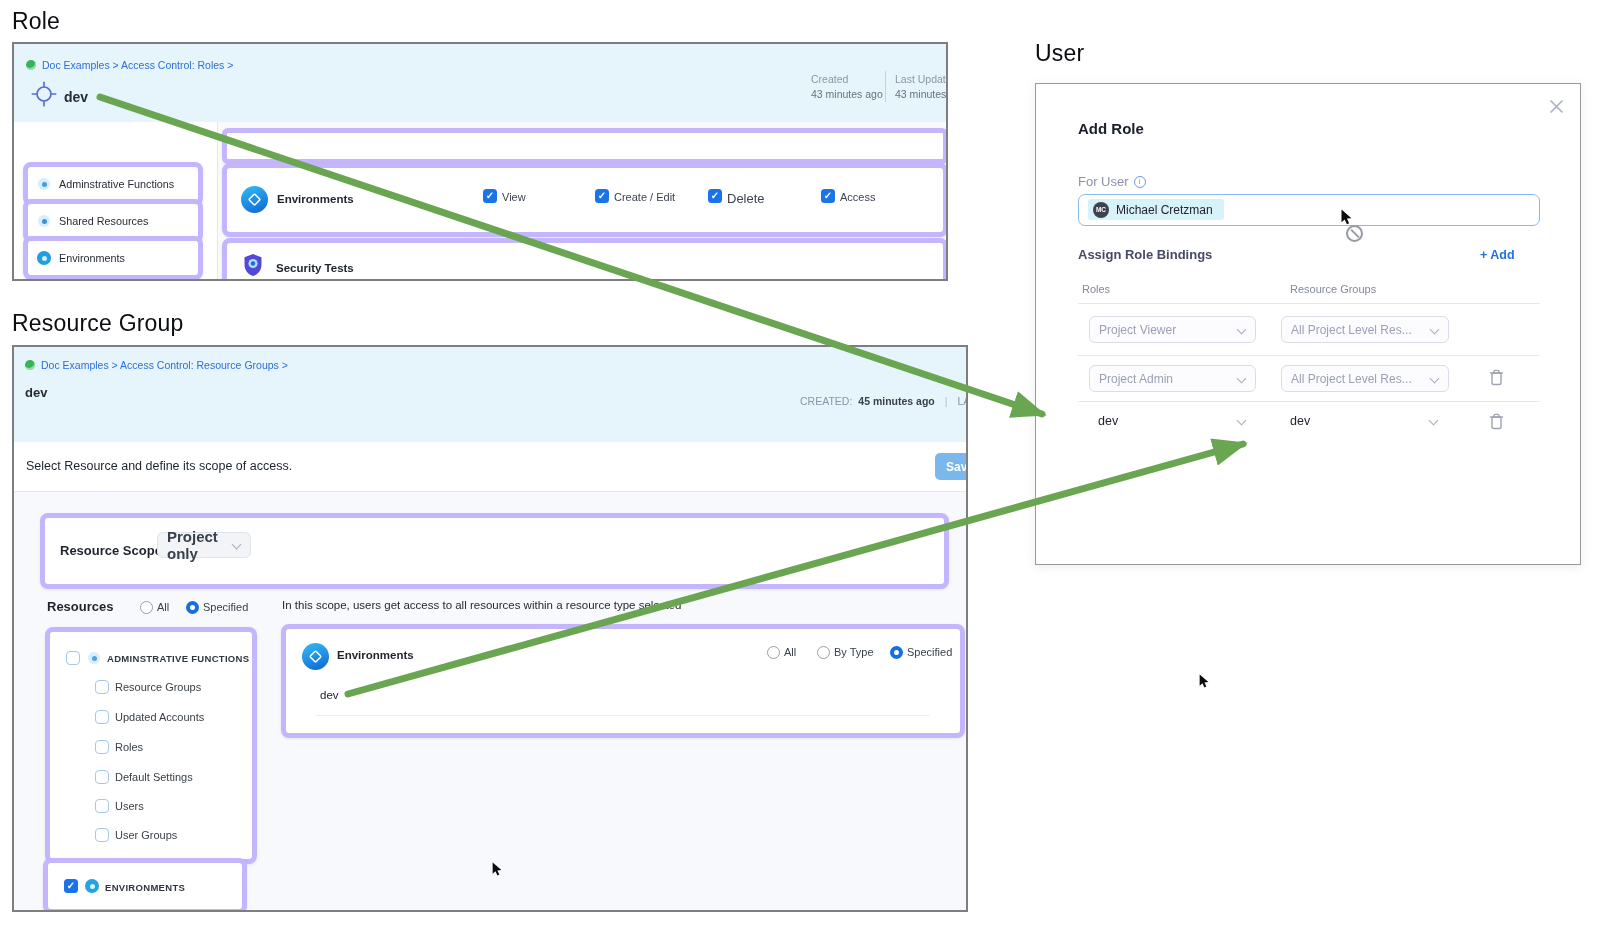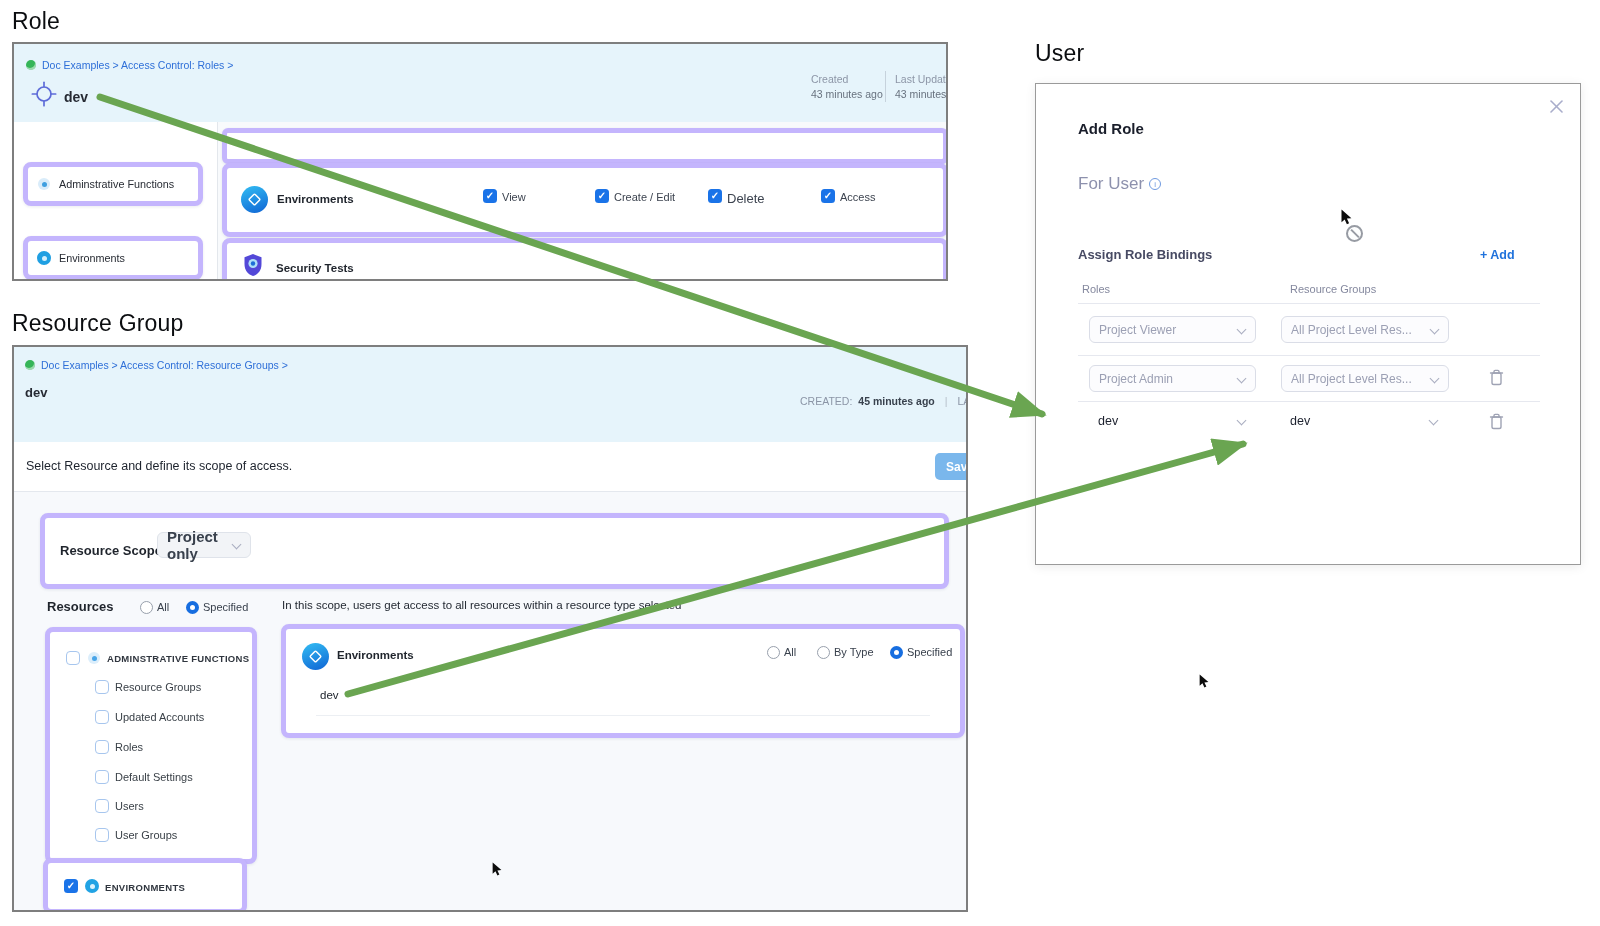--- a/index.html
+++ b/index.html
@@ -66,20 +66,26 @@
 
     <div class="abs" style="left:204px;top:78px;width:728px;height:157px;background:#f8fafc;"></div>
     <div class="abs" style="left:203px;top:78px;width:1px;height:157px;background:#e3e7ec;"></div>
 
     <div class="card" style="left:9px;top:118px;width:170px;height:34px;">
       <span class="mini-ring" style="left:10px;top:11px;width:12px;height:12px;background:#d9ecfa;">
           <span style="width:5px;height:5px;border-radius:50%;background:#3f9fe0;"></span>
         </span>
       <span class="lbl" style="left:31px;top:11px;font-size:10.8px;color:#272b33;">Adminstrative Functions</span>
     </div>
+    <div class="card" style="left:9px;top:155px;width:170px;height:34px;">
+      <span class="mini-ring" style="left:10px;top:11px;width:12px;height:12px;background:#d9ecfa;">
+          <span style="width:5px;height:5px;border-radius:50%;background:#3f8fe0;"></span>
+        </span>
+      <span class="lbl" style="left:31px;top:11px;font-size:10.8px;color:#272b33;">Shared Resources</span>
+    </div>
     <div class="card" style="left:9px;top:192px;width:170px;height:34px;">
       <span class="mini-ring" style="left:9px;top:10px;width:14px;height:14px;background:#1f9fe2;">
           <span style="width:5px;height:5px;border-radius:50%;background:#d3effc;"></span>
         </span>
       <span class="lbl" style="left:31px;top:11px;font-size:10.8px;color:#272b33;">Environments</span>
     </div>
 
     <div class="card" style="left:208px;top:84px;width:716px;height:26px;border-radius:6px;"></div>
 
     <div class="card" style="left:208px;top:119px;width:716px;height:64px;">
@@ -198,24 +204,30 @@
   <div class="dlg" style="left:1035px;top:83px;width:546px;height:482px;">
     <span class="abs" style="left:513px;top:15px;cursor:pointer;">
       <svg width="15" height="15" viewBox="0 0 15 15" stroke="#a9adcb" stroke-width="1.6" stroke-linecap="round">
           <line x1="2" y1="2" x2="13" y2="13"></line>
           <line x1="13" y1="2" x2="2" y2="13"></line>
         </svg>
     </span>
     <span class="lbl" style="left:42px;top:36px;font-size:15px;font-weight:700;color:#1a1e2b;">Add Role</span>
 
     <div class="abs" style="left:42px;top:90px;display:flex;align-items:center;gap:5px;">
-      <span style="font-size:17px;color:#8d91ad;">For User</span>
+      <span style="font-size:13px;color:#8d91ad;">For User</span>
       <span style="width:12px;height:12px;border:1.2px solid #6f9ae0;border-radius:50%;color:#6f9ae0;font-size:8px;display:flex;align-items:center;justify-content:center;box-sizing:border-box;">i</span>
     </div>
 
+    <div class="abs" style="left:42px;top:110px;width:462px;height:32px;border:1.5px solid #8abaf3;border-radius:7px;background:#fff;box-sizing:border-box;">
+      <div class="abs" style="left:9px;top:4px;height:21px;background:#d8f2f9;border-radius:3px;display:flex;align-items:center;gap:7px;padding:0 11px 0 5px;">
+        <span style="width:16px;height:16px;border-radius:50%;background:#3d4150;color:#fff;font-size:6.5px;font-weight:700;display:flex;align-items:center;justify-content:center;">MC</span>
+        <span style="font-size:12px;color:#20242e;white-space:nowrap;">Michael Cretzman</span>
+      </div>
+    </div>
 
     <span class="lbl" style="left:42px;top:163px;font-size:13px;font-weight:700;color:#474a63;">Assign Role Bindings</span>
     <span class="lbl" style="left:444px;top:164px;font-size:12.5px;font-weight:700;color:#2072dc;cursor:pointer;">+ Add</span>
 
     <span class="lbl" style="left:46px;top:199px;font-size:11px;color:#84889e;">Roles</span>
     <span class="lbl" style="left:254px;top:199px;font-size:11px;color:#84889e;">Resource Groups</span>
     <span class="hline" style="left:42px;top:219px;width:462px;"></span>
 
     <div class="selectbox" style="left:53px;top:232px;width:167px;height:27px;">
       <span>Project Viewer</span>

